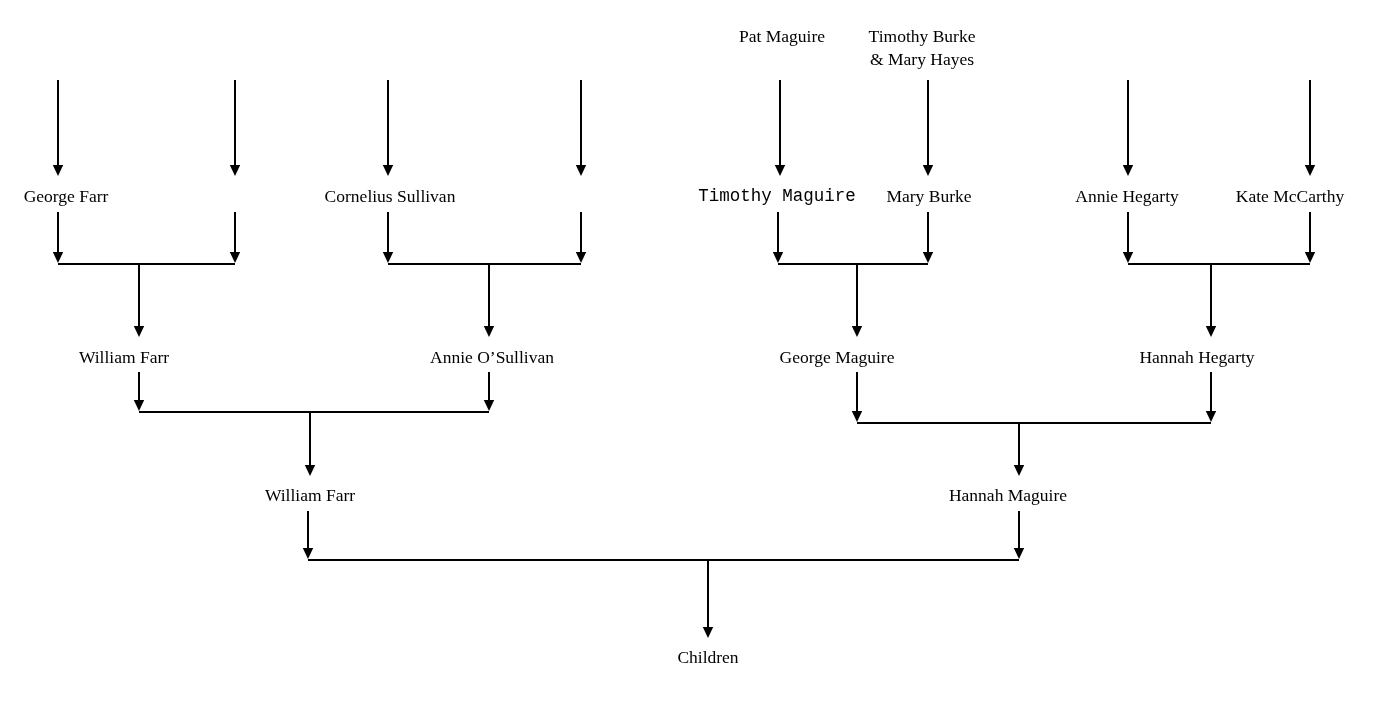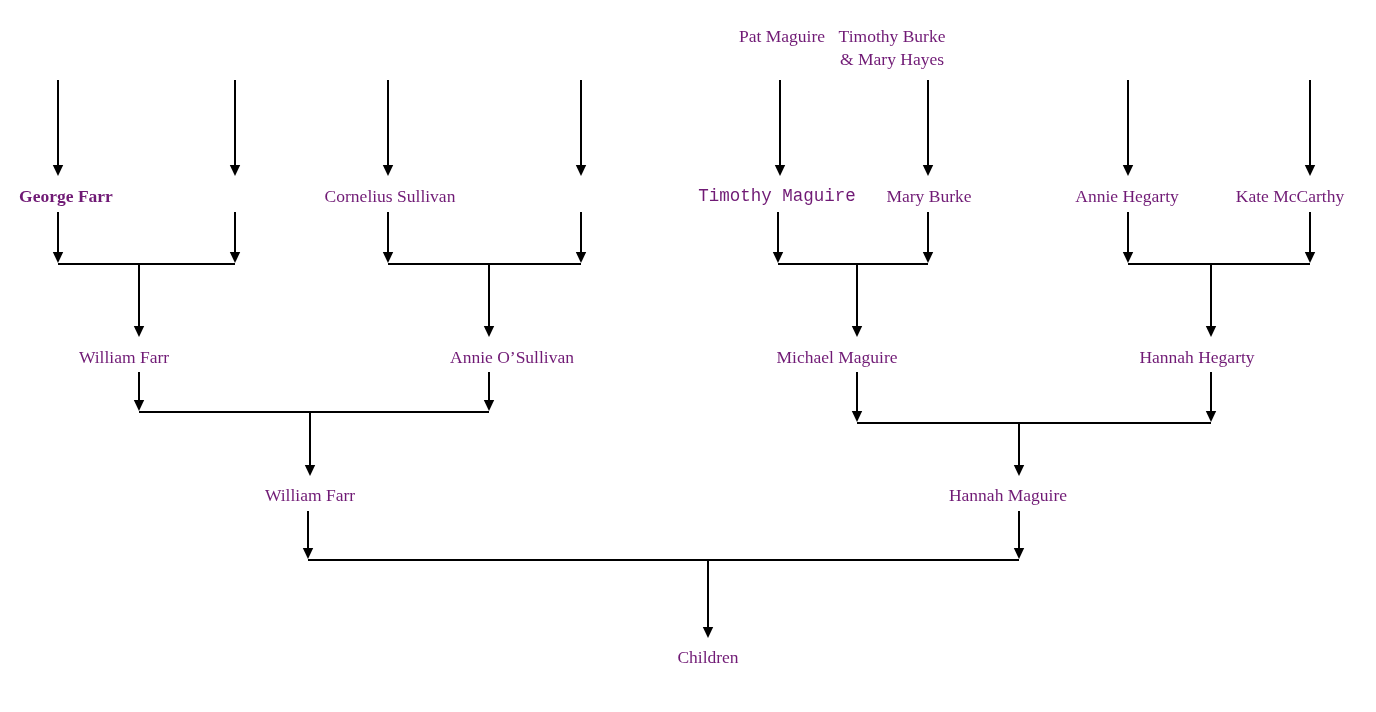--- a/index.html
+++ b/index.html
@@ -20,21 +20,21 @@
     left: 0;
     top: 0;
     width: 1376px;
     height: 712px;
   }
   .node-label {
     position: absolute;
     font-family: "Liberation Serif", "DejaVu Serif", serif;
     font-size: 17.5px;
     line-height: 22px;
-    color: #701a75;
+    color: #000000;
     text-align: center;
     white-space: pre;
     transform: translate(-50%, -50%);
     user-select: none;
   }
   .node-label.two-line {
     line-height: 23px;
   }
 </style>
 </head>
@@ -165,29 +165,29 @@
           <polygon points="1013.8,548 1024.2,548 1019,559" fill="#000000"></polygon>
         </g>
         <g>
           <line x1="708" y1="561" x2="708" y2="629" stroke="#000000" stroke-width="1.4" shape-rendering="crispEdges"></line>
           <polygon points="702.8,627 713.2,627 708,638" fill="#000000"></polygon>
         </g>
       </g>
   </svg>
   <div id="labels-layer">
       <div class="node-label" style="left: 782px; top: 36px;">Pat Maguire</div>
-      <div class="node-label two-line" style="left: 892px; top: 48px;">Timothy Burke
+      <div class="node-label two-line" style="left: 922px; top: 48px;">Timothy Burke
 &amp; Mary Hayes</div>
-      <div class="node-label" style="left: 66px; top: 196px; font-weight: bold;">George Farr</div>
+      <div class="node-label" style="left: 66px; top: 196px;">George Farr</div>
       <div class="node-label" style="left: 390px; top: 196px;">Cornelius Sullivan</div>
       <div class="node-label" style="left: 777px; top: 196px; font-family: Liberation Mono, monospace;">Timothy Maguire</div>
       <div class="node-label" style="left: 929px; top: 196px; text-align: center;">Mary Burke</div>
       <div class="node-label" style="left: 1127px; top: 196px;">Annie Hegarty</div>
       <div class="node-label" style="left: 1290px; top: 196px;">Kate McCarthy</div>
       <div class="node-label" style="left: 124px; top: 357px;">William Farr</div>
-      <div class="node-label" style="left: 512px; top: 357px;">Annie O’Sullivan</div>
-      <div class="node-label" style="left: 837px; top: 357px;">Michael Maguire</div>
+      <div class="node-label" style="left: 492px; top: 357px;">Annie O’Sullivan</div>
+      <div class="node-label" style="left: 837px; top: 357px;">George Maguire</div>
       <div class="node-label" style="left: 1197px; top: 357px;">Hannah Hegarty</div>
       <div class="node-label" style="left: 310px; top: 495px;">William Farr</div>
       <div class="node-label" style="left: 1008px; top: 495px;">Hannah Maguire</div>
       <div class="node-label" style="left: 708px; top: 657px;">Children</div>
     </div>
 </div>
 
 </body></html>

